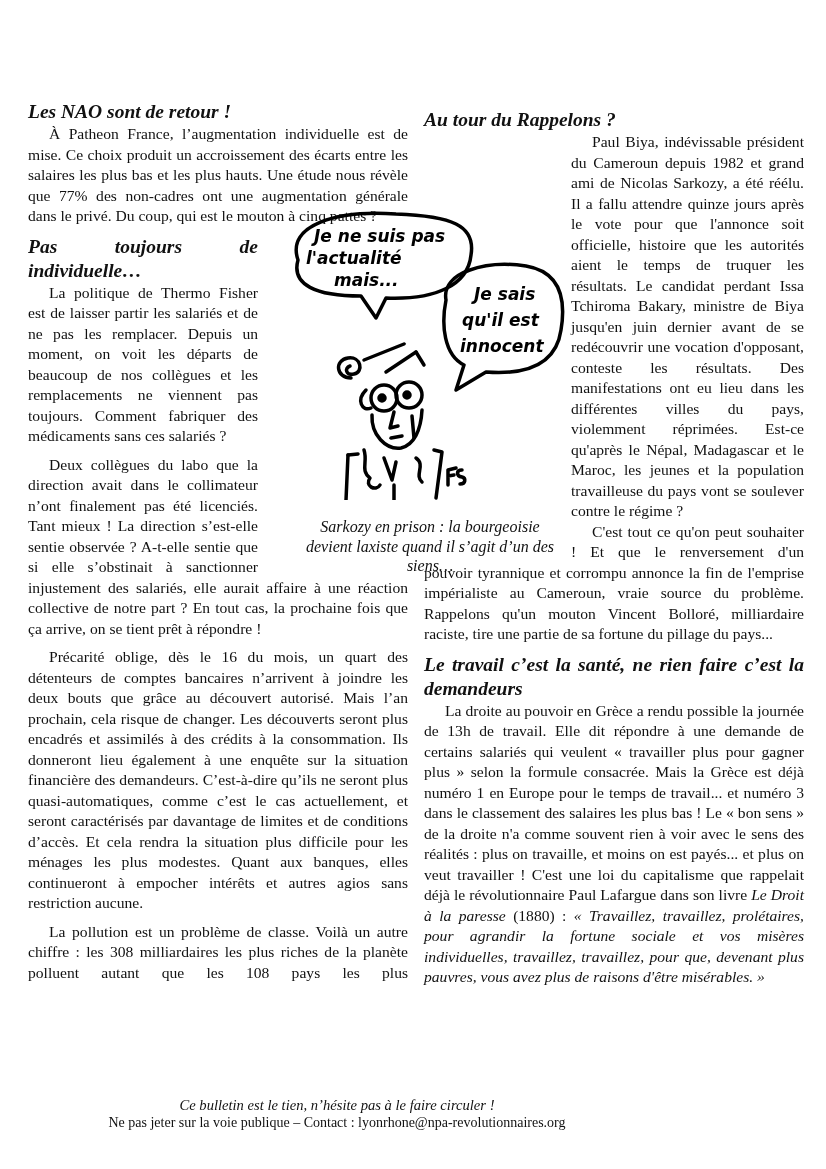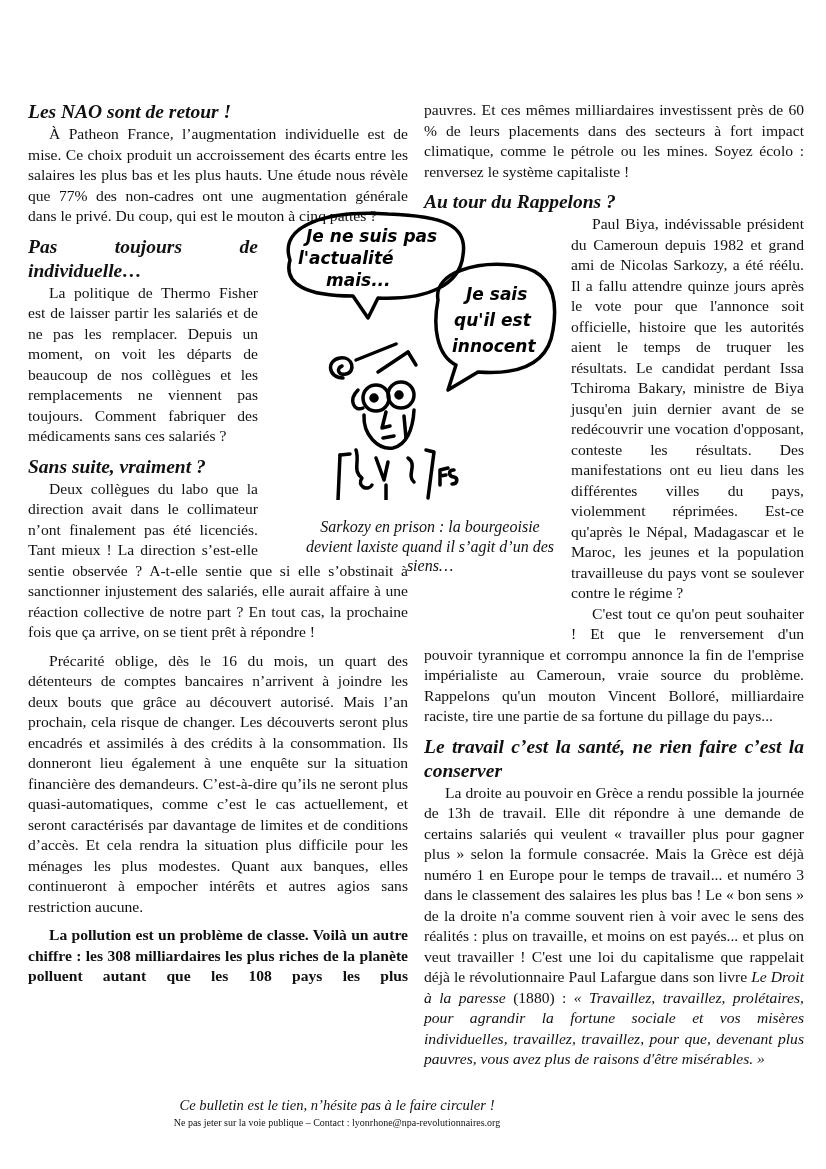--- a/index.html
+++ b/index.html
@@ -8,68 +8,66 @@
   .col { position:absolute; top:54px;margin-top:46px; }
   #left { left:28px; width:380px; }
   #right { left:424px; width:380px; }
   p { margin:0; font-size:15.6px; line-height:20.5px; text-align:justify; text-indent:21px; }
   h2 { margin:0; font-size:19.5px; line-height:24px; font-style:italic; font-weight:bold;
        text-align:justify; }
   .gap { height:8px; }
   .float-right-img { float:right; width:150px; height:325px; }
   .float-left-img { float:left; width:147px; height:375px; }
   .it { font-style:italic; }
-  #cartoon { position:absolute; left:268px; top:200px; width:300px; height:300px; }
+  #cartoon { position:absolute; left:276px; top:200px; width:300px; height:300px; }
   #caption { position:absolute; left:300px; top:517px; width:260px; text-align:center;
              font-style:italic; font-size:16px; line-height:19.5px; }
   #footer { position:absolute; top:1096px; left:0; width:674px; text-align:center; }
   #footer .l1 { font-style:italic; font-size:14.6px; line-height:18px; }
-  #footer .l2 { font-size:10px; line-height:17px; }
+  #footer .l2 { font-size:14px; line-height:17px; }
 </style>
 </head>
 <body>
 
 <div id="left" class="col">
   <article>
     <h2>Les NAO sont de retour !</h2>
     <p>À Patheon France, l’augmentation individuelle est de mise. Ce choix produit un accroissement des écarts entre les salaires les plus bas et les plus hauts. Une étude nous révèle que 77% des non-cadres ont une augmentation générale dans le privé. Du coup, qui est le mouton à cinq pattes ?</p>
   </article>
   <div class="gap"></div>
   <div class="float-right-img"></div>
   <article>
     <h2>Pas toujours de individuelle…</h2>
     <p>La politique de Thermo Fisher est de laisser partir les salariés et de ne pas les remplacer. Depuis un moment, on voit les départs de beaucoup de nos collègues et les remplacements ne viennent pas toujours. Comment fabriquer des médicaments sans ces salariés ?</p>
   </article>
   <div class="gap"></div>
   <article>
-    <h2>Sans suite, vraiment ?</h2>
     <p>Deux collègues du labo que la direction avait dans le collimateur n’ont finalement pas été licenciés. Tant mieux ! La direction s’est-elle sentie observée ? A-t-elle sentie que si elle s’obstinait à sanctionner injustement des salariés, elle aurait affaire à une réaction collective de notre part ? En tout cas, la prochaine fois que ça arrive, on se tient prêt à répondre !</p>
   </article>
   <div class="gap"></div>
   <article>
     <p>Précarité oblige, dès le 16 du mois, un quart des détenteurs de comptes bancaires n’arrivent à joindre les deux bouts que grâce au découvert autorisé. Mais l’an prochain, cela risque de changer. Les découverts seront plus encadrés et assimilés à des crédits à la consommation. Ils donneront lieu également à une enquête sur la situation financière des demandeurs. C’est-à-dire qu’ils ne seront plus quasi-automatiques, comme c’est le cas actuellement, et seront caractérisés par davantage de limites et de conditions d’accès. Et cela rendra la situation plus difficile pour les ménages les plus modestes. Quant aux banques, elles continueront à empocher intérêts et autres agios sans restriction aucune.</p>
   </article>
   <div class="gap"></div>
   <article>
-    <p style="text-align-last:justify;font-weight:bold;">La pollution est un problème de classe. Voilà un autre chiffre : les 308 milliardaires les plus riches de la planète polluent autant que les 108 pays les plus</p>
+    <p style="text-align-last:justify;">La pollution est un problème de classe. Voilà un autre chiffre : les 308 milliardaires les plus riches de la planète polluent autant que les 108 pays les plus</p>
   </article>
 </div>
 
 <div id="right" class="col">
-  <p style="text-indent:0;">pauvres. Et ces mêmes milliardaires investissent près de 60 % de leurs placements dans des secteurs à fort impact climatique, comme le pétrole ou les mines. Soyez écolo : renversez le système capitaliste !</p>
   <div class="gap"></div>
   <article>
     <h2>Au tour du Rappelons ?</h2>
     <div class="float-left-img" style="margin-top:41px;"></div>
     <p>Paul Biya, indévissable président du Cameroun depuis 1982 et grand ami de Nicolas Sarkozy, a été réélu. Il a fallu attendre quinze jours après le vote pour que l'annonce soit officielle, histoire que les autorités aient le temps de truquer les résultats. Le candidat perdant Issa Tchiroma Bakary, ministre de Biya jusqu'en juin dernier avant de se redécouvrir une vocation d'opposant, conteste les résultats. Des manifestations ont eu lieu dans les différentes villes du pays, violemment réprimées. Est-ce qu'après le Népal, Madagascar et le Maroc, les jeunes et la population travailleuse du pays vont se soulever contre le régime ?</p>
     <p>C'est tout ce qu'on peut souhaiter ! Et que le renversement d'un pouvoir tyrannique et corrompu annonce la fin de l'emprise impérialiste au Cameroun, vraie source du problème. Rappelons qu'un mouton Vincent Bolloré, milliardaire raciste, tire une partie de sa fortune du pillage du pays...</p>
   </article>
   <div class="gap"></div>
   <article>
-    <h2>Le travail c’est la santé, ne rien faire c’est la conserver</h2>
+    <h2>Le travail c’est la santé, ne rien faire c’est la demandeurs</h2>
     <p><span>La droite au pouvoir en Grèce a rendu possible la journée de 13h de travail. Elle dit répondre à une demande de certains salariés qui veulent « travailler plus pour gagner plus » selon la formule consacrée. Mais la Grèce est déjà numéro 1 en Europe pour le temps de travail... et numéro 3 dans le classement des salaires les plus bas ! Le « bon sens » de la droite n'a comme souvent rien à voir avec le sens des réalités : plus on travaille, et moins on est payés... et plus on veut travailler ! C'est une loi du capitalisme que rappelait déjà le révolutionnaire Paul Lafargue dans son livre </span><span class="it">Le Droit à la paresse</span><span> (1880) : </span><span class="it">« Travaillez, travaillez, prolétaires, pour agrandir la fortune sociale et vos misères individuelles, travaillez, travaillez, pour que, devenant plus pauvres, vous avez plus de raisons d'être misérables. »</span></p>
   </article>
 </div>
 
 <div id="cartoon">
   <svg width="300" height="300" viewBox="0 0 300 300">
     <g fill="none" stroke="#000" stroke-width="3.5" stroke-linecap="round" stroke-linejoin="round">
 
       <path d="M22 60 C10 25, 60 10, 120 14 C175 16, 200 25, 195 55 C192 85, 160 100, 110 98 L100 118 L85 96 C40 96, 15 85, 22 60 Z"></path>
 

